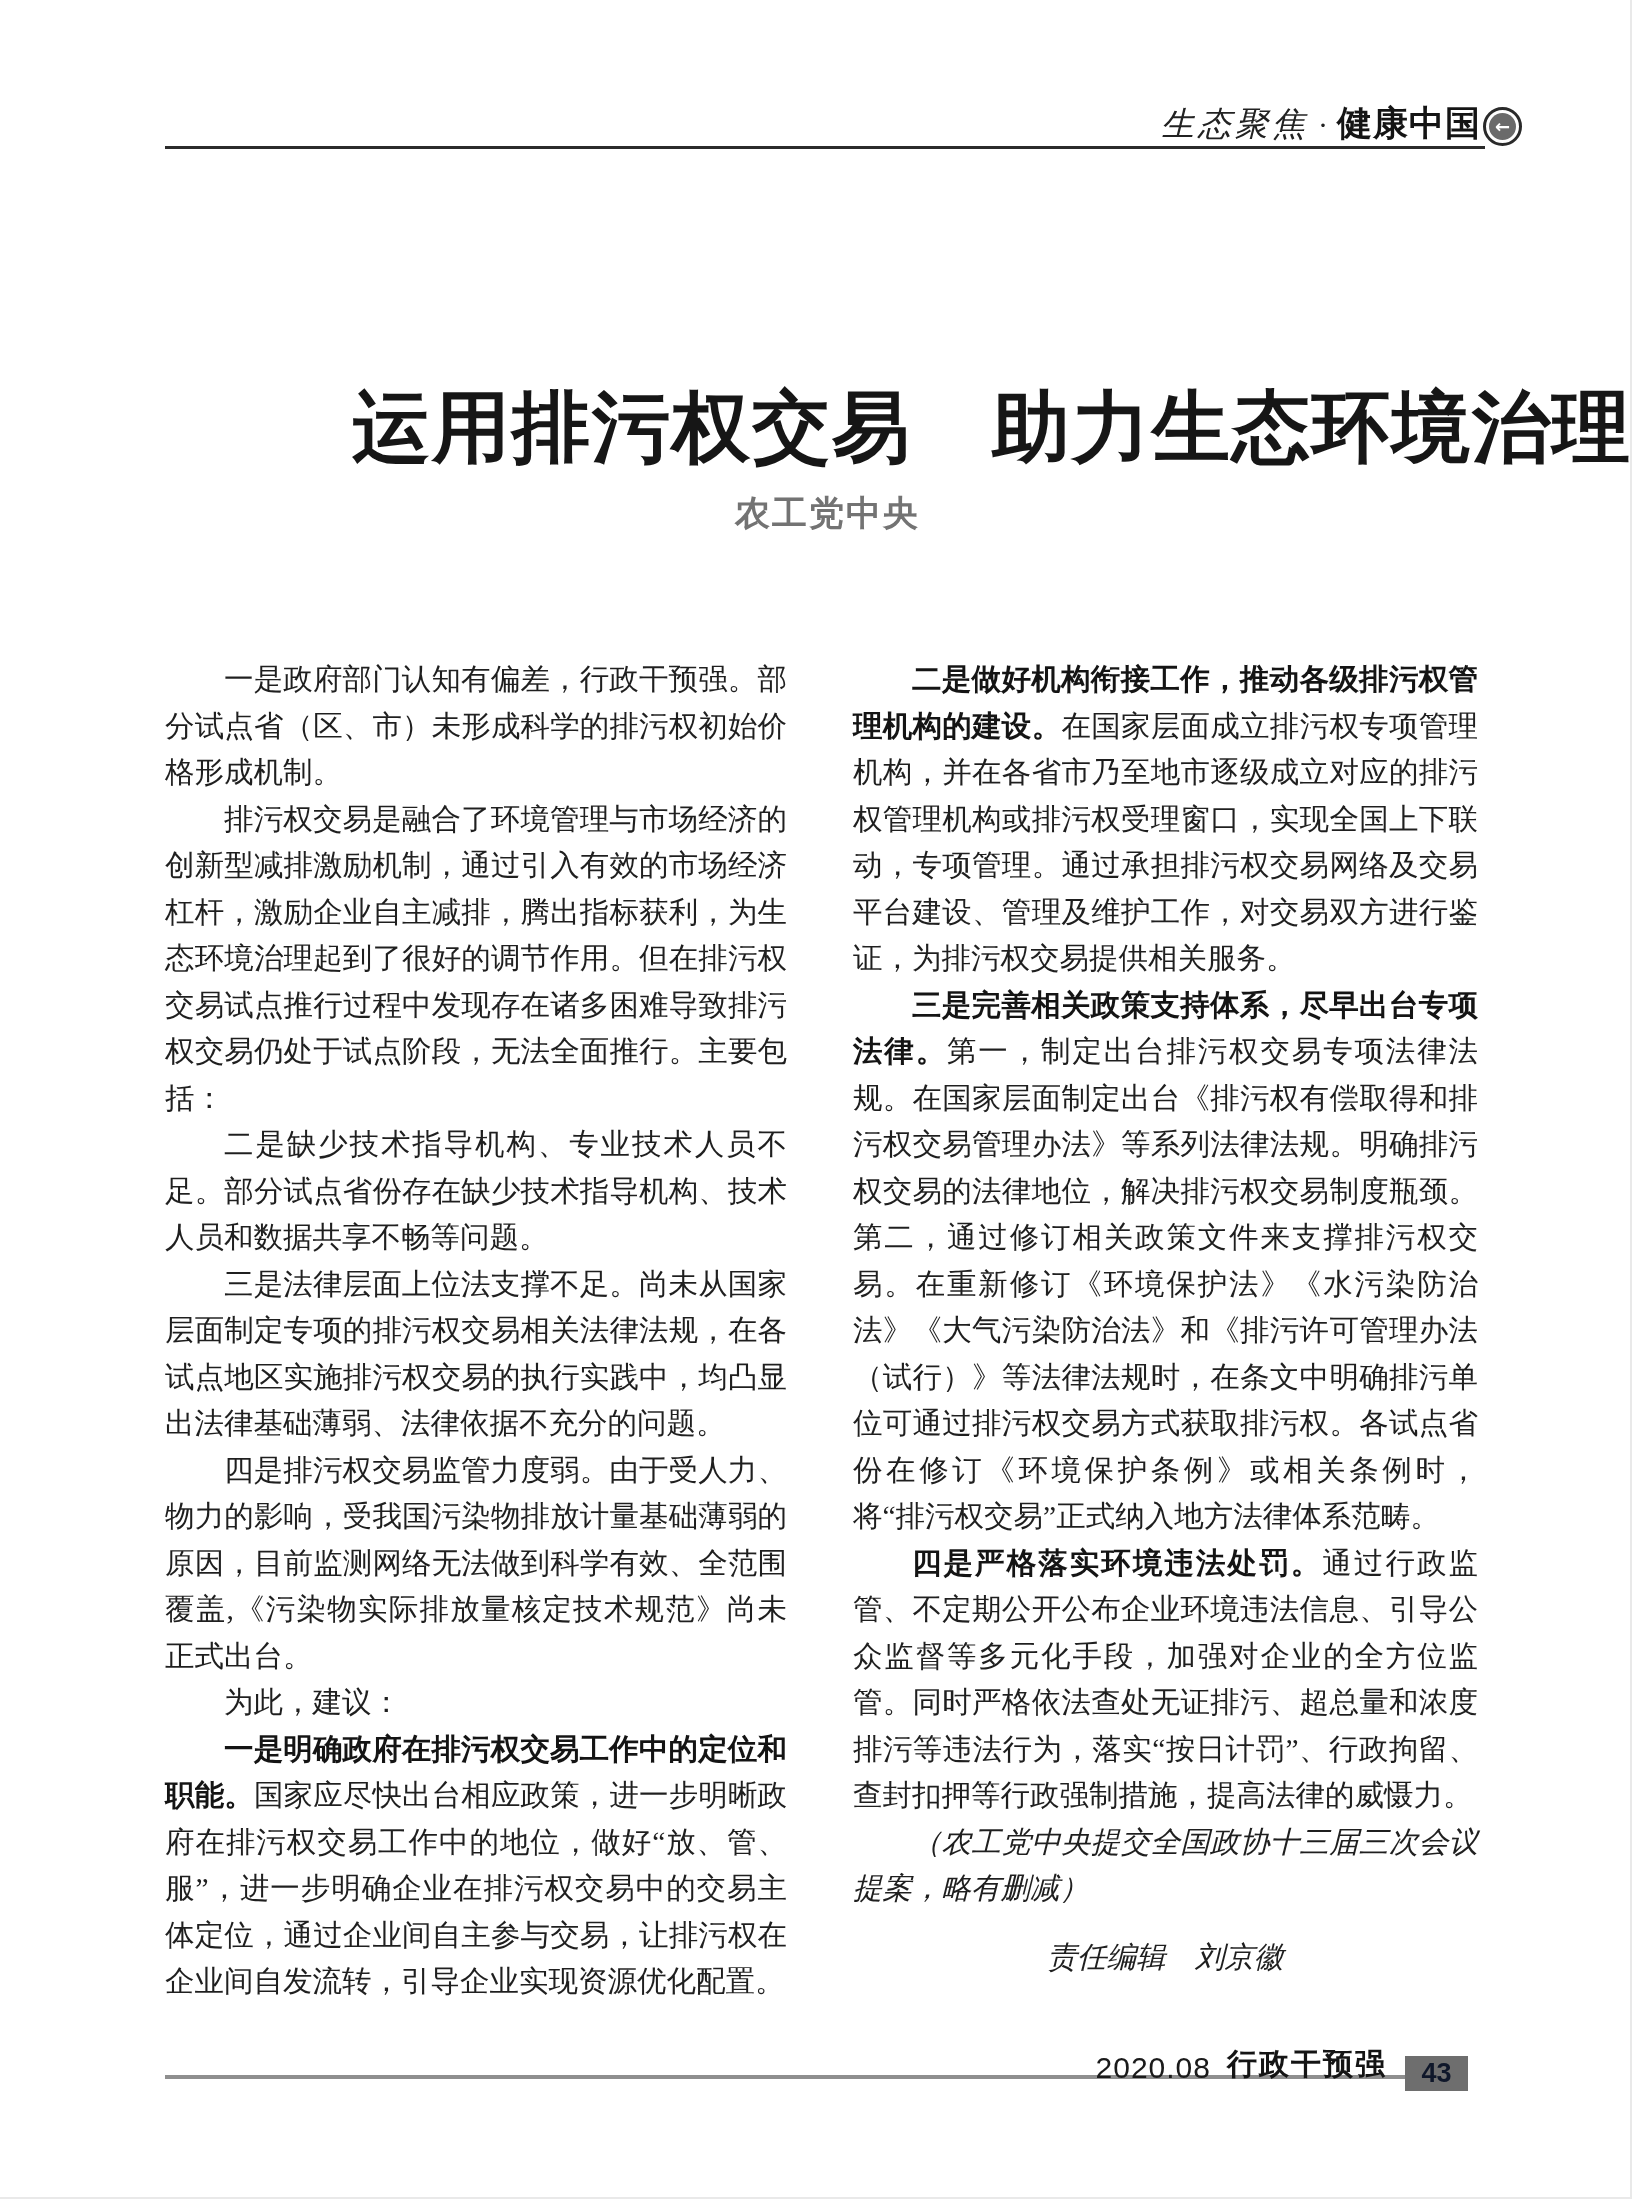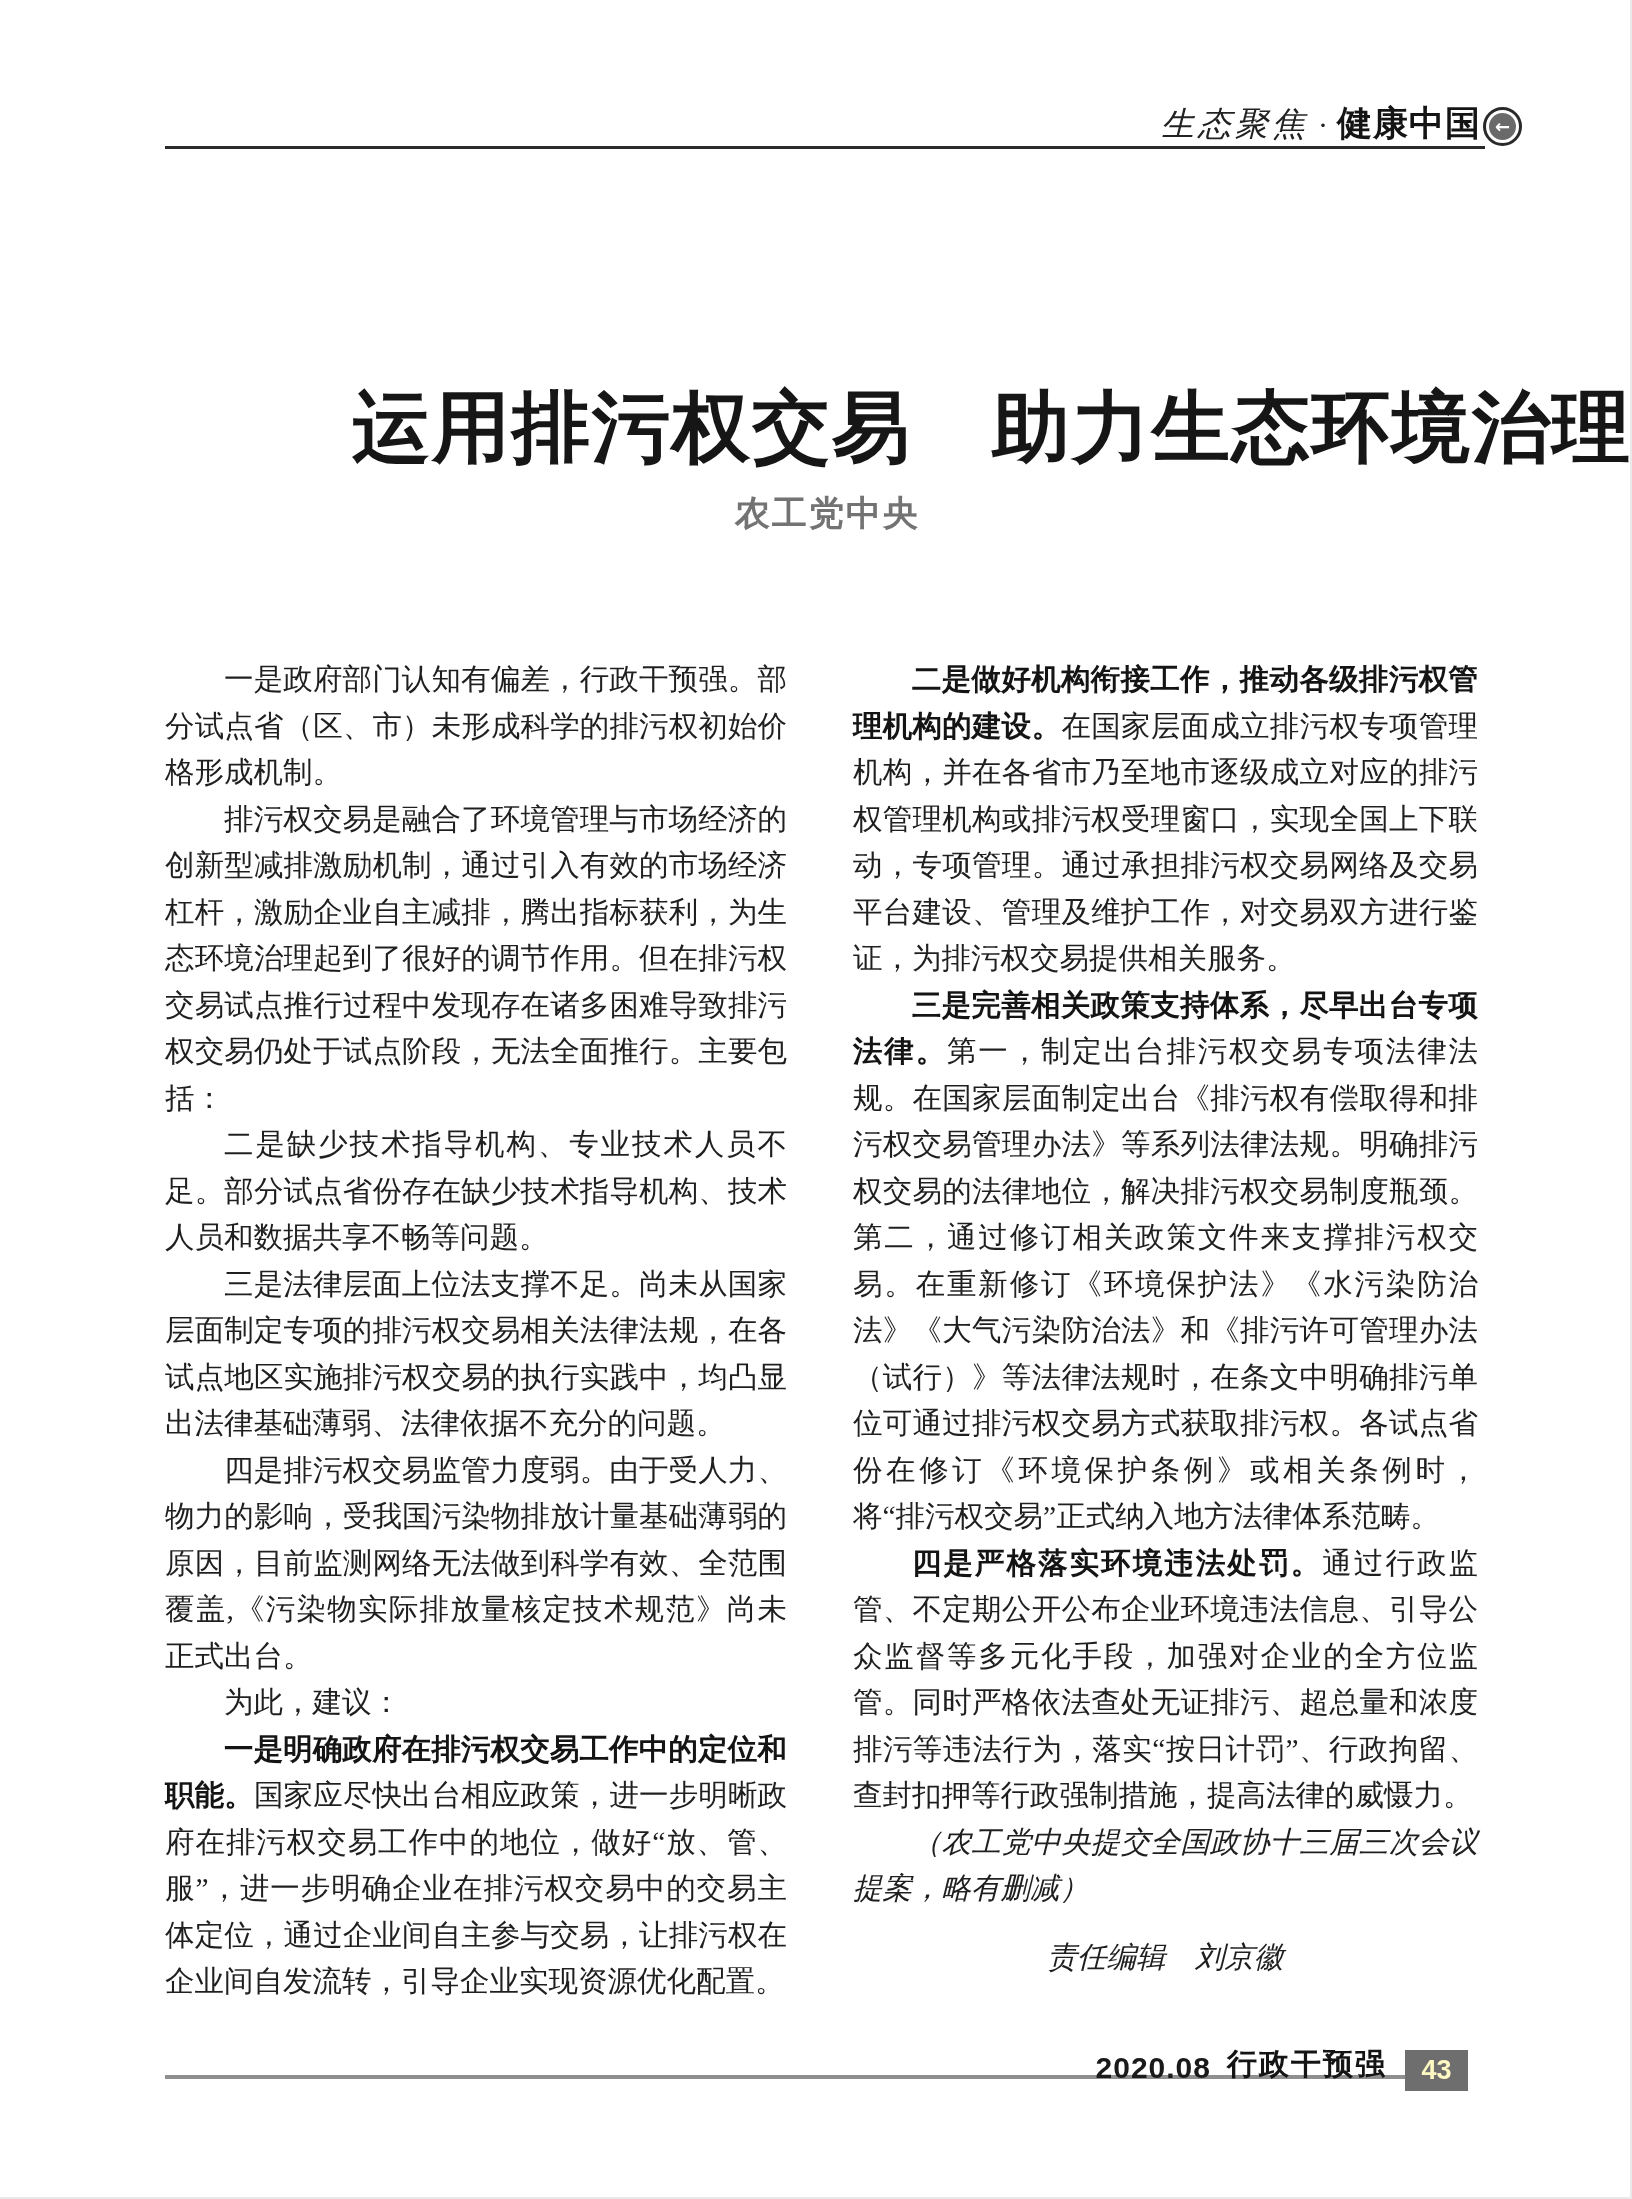--- a/index.html
+++ b/index.html
@@ -72,24 +72,24 @@
   
   .footer-rule{
     position:absolute;left:165px;top:2075px;
     width:1240px;height:4px;background:#8f8f8f;
   }
   .footer-meta{
     position:absolute;right:164px;top:2044px;
     display:flex;align-items:flex-end;gap:16px;
     font-family:"Liberation Sans","DejaVu Sans",sans-serif;
   }
-  .footer-issue{font-size:30px;font-weight:700;color:#1a1a1a;margin-bottom:6px;letter-spacing:1px;text-align:right;}
+  .footer-issue{font-size:30px;font-weight:400;color:#1a1a1a;margin-bottom:6px;letter-spacing:1px;text-align:right;}
   .footer-journal{font-size:30px;font-weight:bold;color:#141414;margin-bottom:6px;letter-spacing:2px;}
   .page-badge{
-    width:63px;height:41px;background:#6e6e6e;color:#fef9c3;
+    width:63px;height:35px;background:#6e6e6e;color:#0f172a;
     display:flex;align-items:center;justify-content:center;
     font-size:27px;font-weight:bold;margin-left:2px;
   }
 </style>
 </head>
 <body>
 
 <div class="page">
 
   <div class="header-meta">

